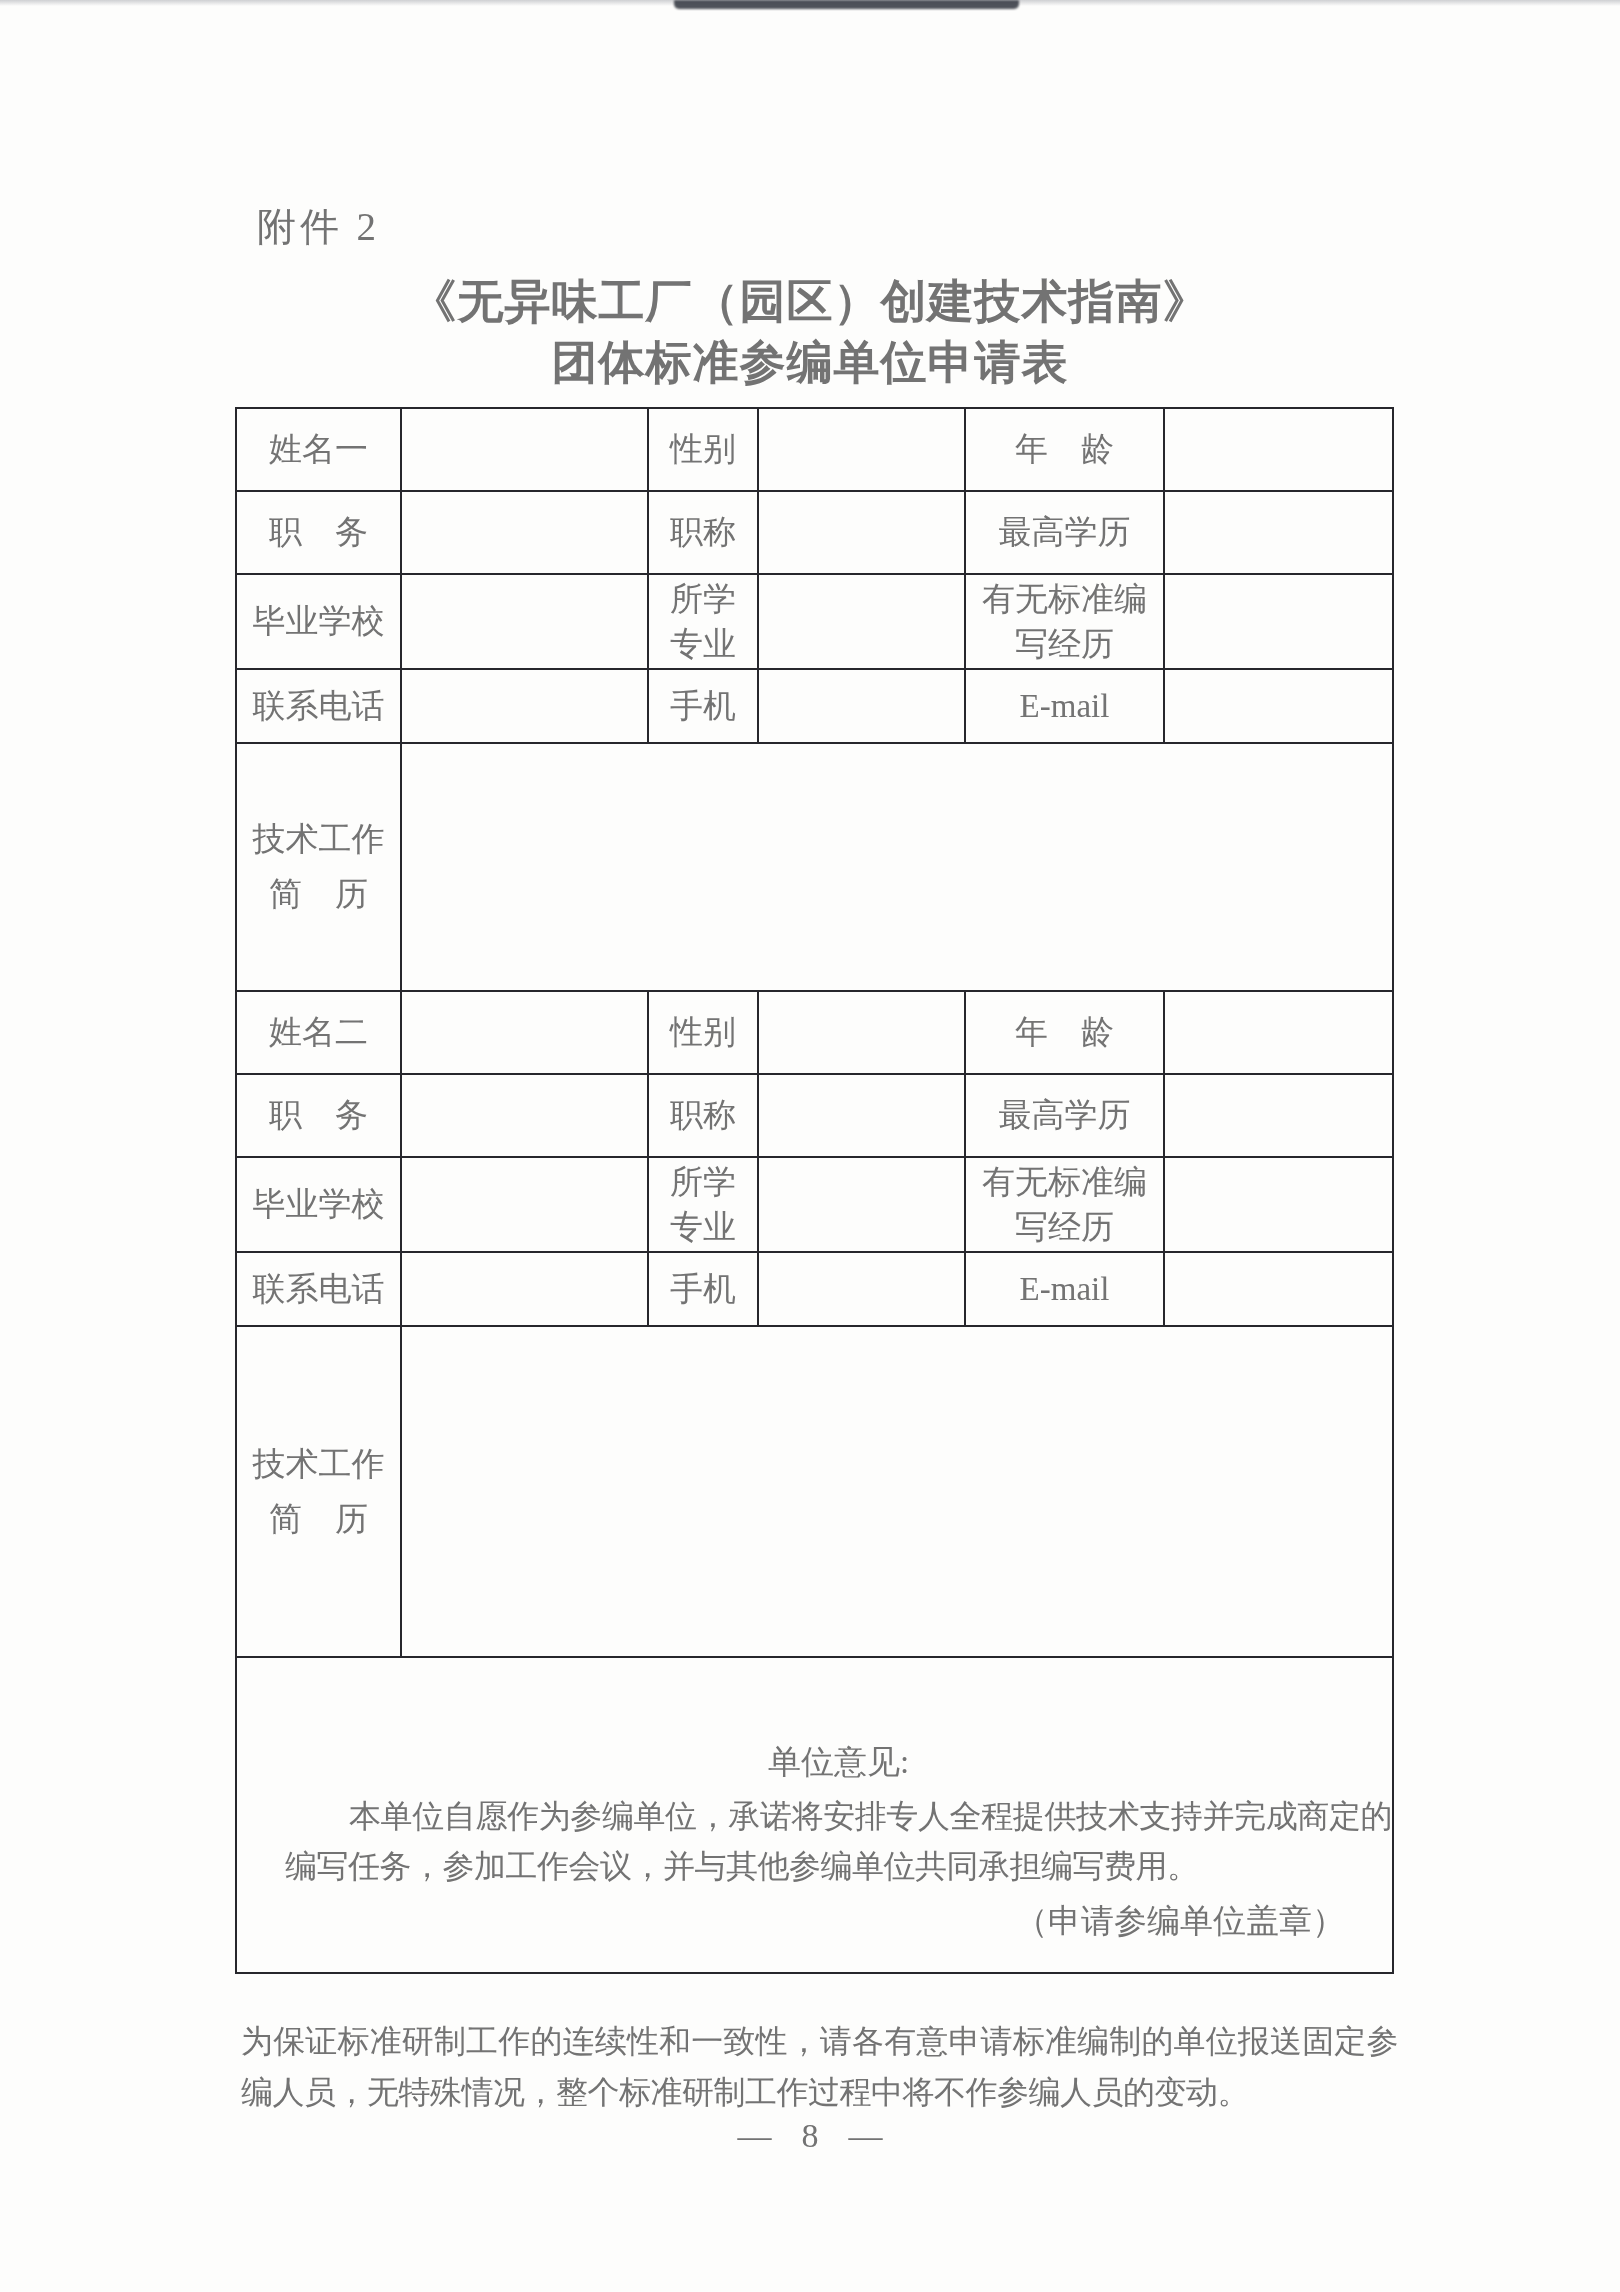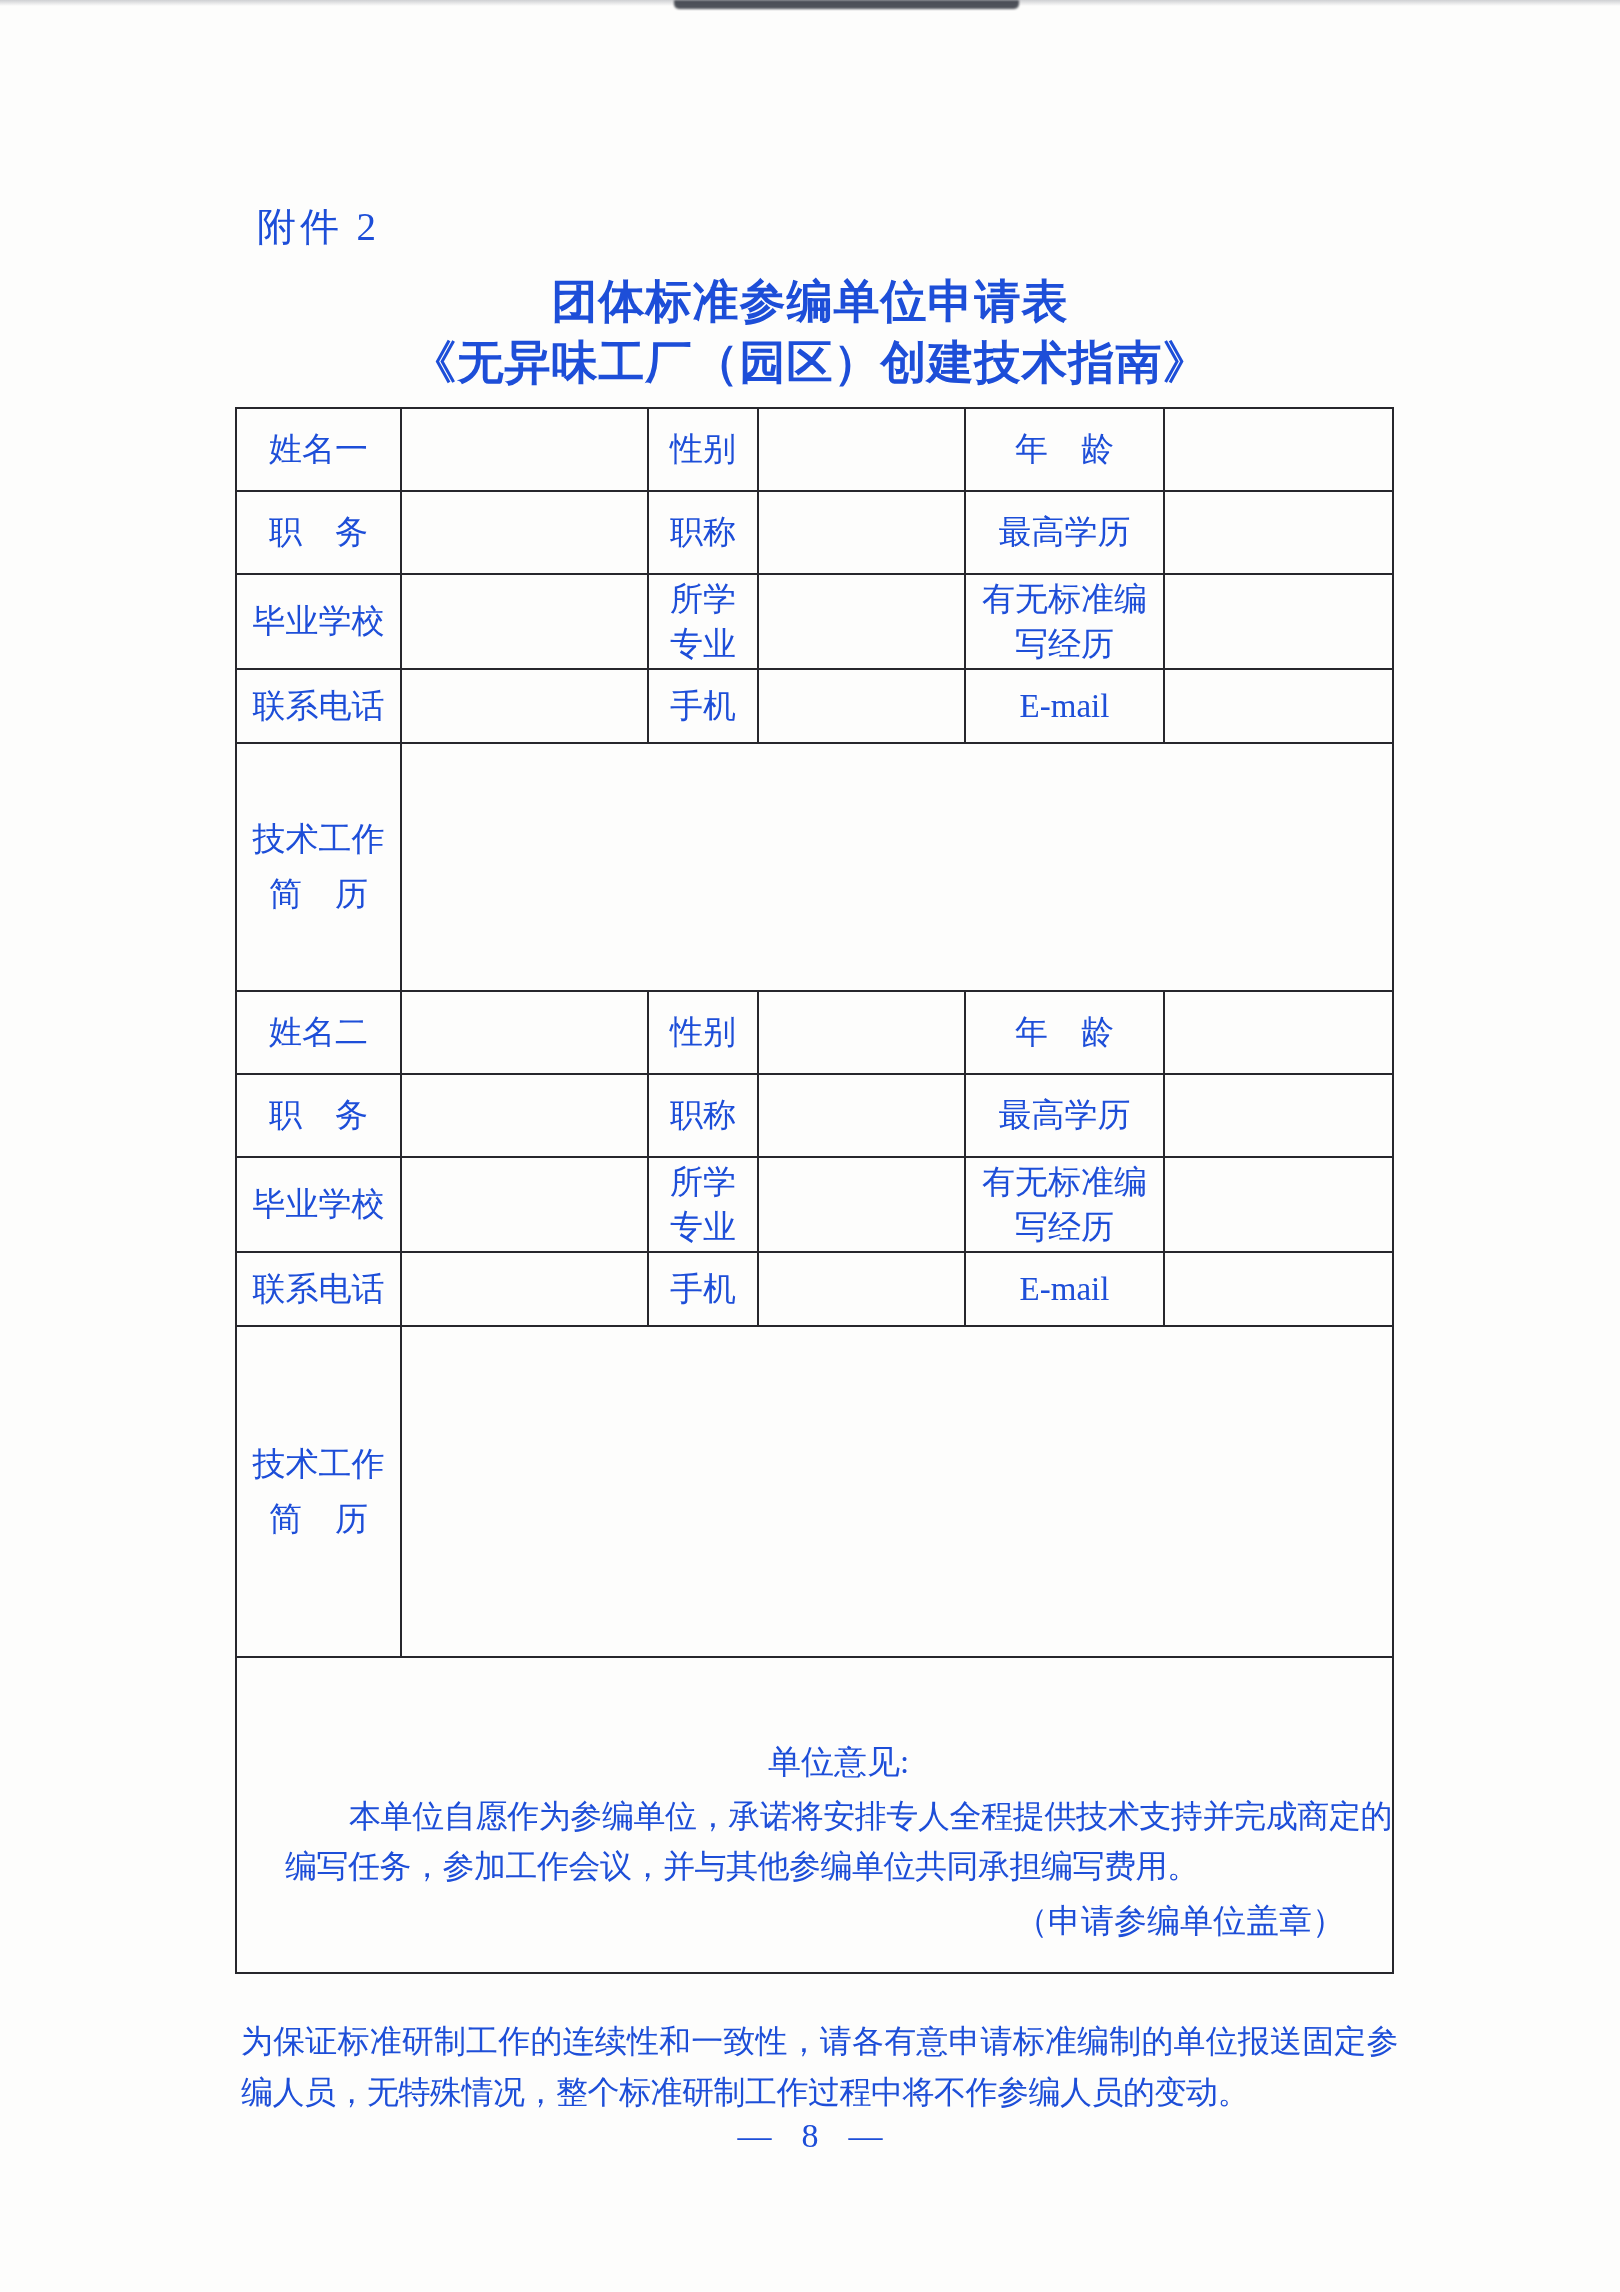--- a/index.html
+++ b/index.html
@@ -2,21 +2,21 @@
 <html><head>
 <meta charset="utf-8">
 <style>
   html,body{margin:0;padding:0;background:#e8e8ea;}
   .page{
     position:relative;
     width:1620px;height:2293px;
     margin:0 auto;
     background:#fdfdfc;
     font-family:"Liberation Serif","DejaVu Serif",serif;
-    color:#1d4ed8;
+    color:#737373;
     overflow:hidden;
   }
   
   .scan-edge{position:absolute;top:0;left:0;width:100%;height:5.9px;
     background:linear-gradient(to bottom, rgba(150,152,160,0.45), rgba(255,255,255,0));}
   .scan-smudge{position:absolute;top:0;left:674px;width:345px;height:8.8px;
     background:#3c4049;border-radius:0 0 4.9px 4.9px;filter:blur(1.2px);opacity:.9;}
 
   .attachment{position:absolute;left:257px;top:200px;font-size:39px;letter-spacing:3.9px;}
 
@@ -66,22 +66,22 @@
 <body>
 
 <div class="page">
 
   <div class="scan-edge"></div>
   <div class="scan-smudge"></div>
 
   <div class="attachment">附件 2</div>
 
   <div class="doc-title">
+    <div>《无异味工厂（园区）创建技术指南》</div>
     <div>团体标准参编单位申请表</div>
-    <div>《无异味工厂（园区）创建技术指南》</div>
   </div>
 
   <table class="form">
     <colgroup>
       <col style="width:165px">
         <col style="width:247px">
         <col style="width:110px">
       <col style="width:207px">
         <col style="width:199px">
         <col style="width:229px">

